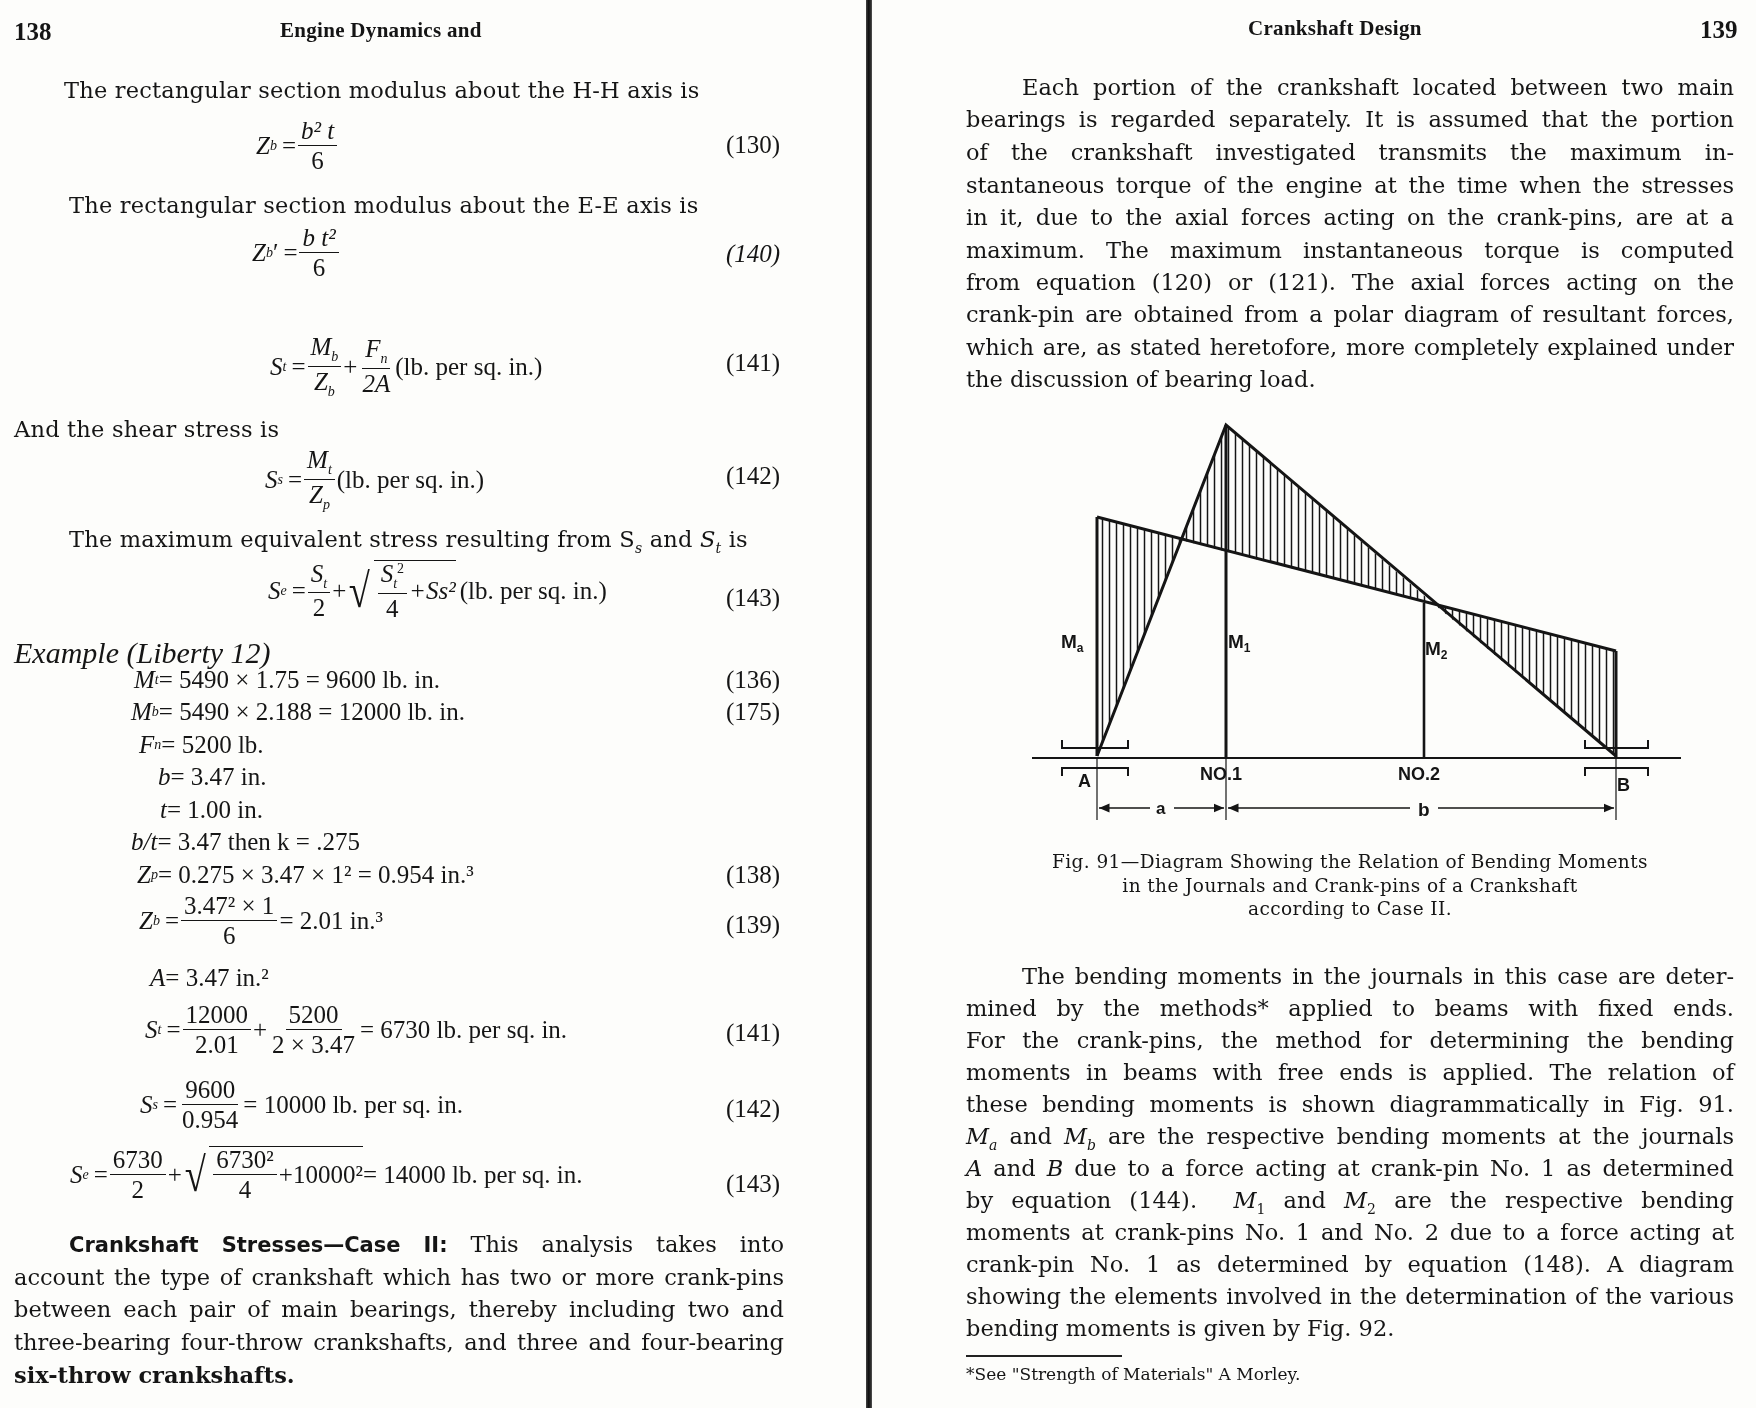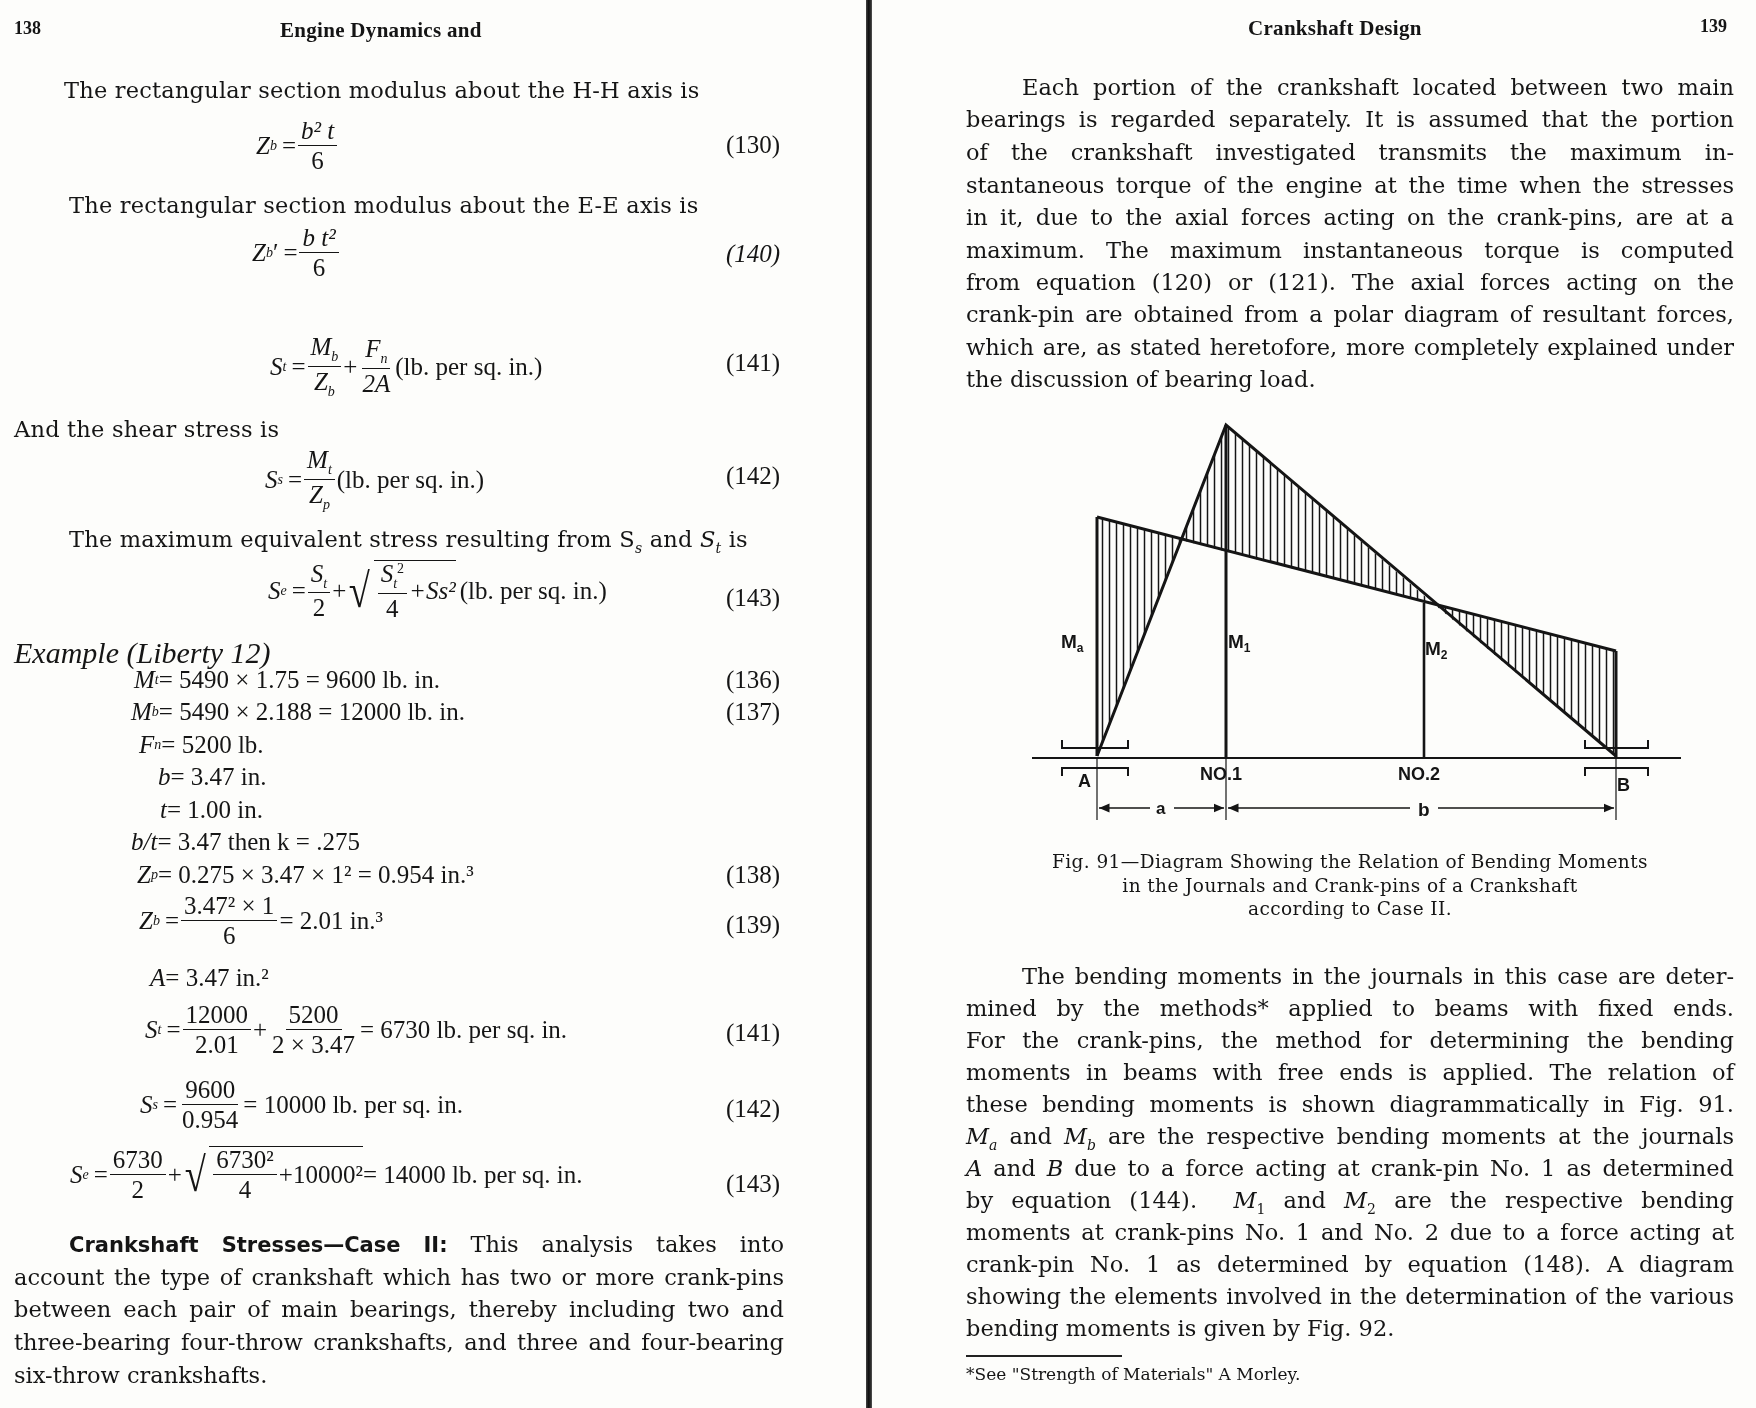--- a/index.html
+++ b/index.html
@@ -8,21 +8,21 @@
     background:#fdfdfb; color:#151515;
     font-family:"DejaVu Serif", "Liberation Serif", serif;
   }
   .page { position:absolute; top:0; height:1408px; }
   .left-page { left:0; width:868px; }
   .spine {
     position:absolute; left:866px; top:0; width:6px; height:1408px;
     background:linear-gradient(90deg,#444 0%,#111 40%,#222 70%,#555 100%);
   }
   .abs { position:absolute; white-space:nowrap; }
-  .hdr-num { font-family:"Liberation Serif", serif; font-weight:bold; font-size:18px; }
+  .hdr-num { font-family:"Liberation Serif", serif; font-weight:bold; font-size:25px; }
   .hdr-title { font-family:"Liberation Serif", serif; font-weight:bold; font-size:21px; letter-spacing:0.3px; }
   .txt { font-family:"DejaVu Serif", serif; font-size:22.5px; letter-spacing:0.2px; }
   .serif { font-family:"Liberation Serif", serif; font-size:30px;text-align:center; }
   .eqnum { font-family:"Liberation Serif", serif; font-size:25px; }
   .it { font-style:italic; }
   .frac { display:inline-flex; flex-direction:column; align-items:center; vertical-align:middle; margin:0 2px; line-height:1.05; }
   .frac .num { border-bottom:1.6px solid #151515; padding:0 3px 1px 3px; }
   .frac .den { padding:2px 3px 0 3px; }
   .eq { font-family:"Liberation Serif", serif; font-size:25px; display:flex; align-items:center; }
   sub, sup { font-size:14px; }
@@ -127,21 +127,21 @@
       <sub class="it">t</sub>
       <span>= 5490 × 1.75 = 9600 lb. in.</span>
     </div>
   <div class="abs eqnum" style="left:726px; top:666px;">(136)</div>
 
   <div class="abs eq" style="left:131px; top:698px;">
       <span class="it">M</span>
       <sub class="it">b</sub>
       <span>= 5490 × 2.188 = 12000 lb. in.</span>
     </div>
-  <div class="abs eqnum" style="left:726px; top:698px;">(137)</div>
+  <div class="abs eqnum" style="left:726px; top:698px;">(175)</div>
 
   <div class="abs eq" style="left:139px; top:731px;">
       <span class="it">F</span>
       <sub class="it">n</sub>
       <span>= 5200 lb.</span>
     </div>
 
   <div class="abs eq" style="left:158px; top:763px;">
       <span class="it">b</span>
       <span>= 3.47 in.</span>
@@ -223,21 +223,21 @@
   </div>
   <div class="abs eqnum" style="left:726px; top:1170px;">(143)</div>
 
   <div class="lline" style="left:69px; width:715px; top:1231px;">
     <span style="font-family:'DejaVu Sans',sans-serif; font-weight:bold; font-size:21px;">Crankshaft Stresses—Case II:</span>
     <span>This analysis takes into</span>
   </div>
   <div class="lline" style="left:14px; width:770px; top:1264px;">account the type of crankshaft which has two or more crank-pins</div>
   <div class="lline" style="left:14px; width:770px; top:1296px;">between each pair of main bearings, thereby including two and</div>
   <div class="lline" style="left:14px; width:770px; top:1329px;">three-bearing four-throw crankshafts, and three and four-bearing</div>
-  <div class="lline last" style="left:14px; width:770px; top:1362px;">six-throw crankshafts.</div>
+  <div class="lline last" style="left:14px; width:770px; top:1362px;font-weight:bold;">six-throw crankshafts.</div>
 </div>
 
 <div class="spine"></div>
 
 <div class="abs hdr-title" style="left:1248px; top:16px;">Crankshaft Design</div>
 <div class="abs hdr-num" style="left:1700px; top:16px;">139</div>
 
 <div class="rline" style="left:1022px; width:712px; top:74px;">Each portion of the crankshaft located between two main</div>
 <div class="rline" style="top:106px;">bearings is regarded separately.  It is assumed that the portion</div>
 <div class="rline" style="top:139px;">of the crankshaft investigated transmits the maximum in-</div>

